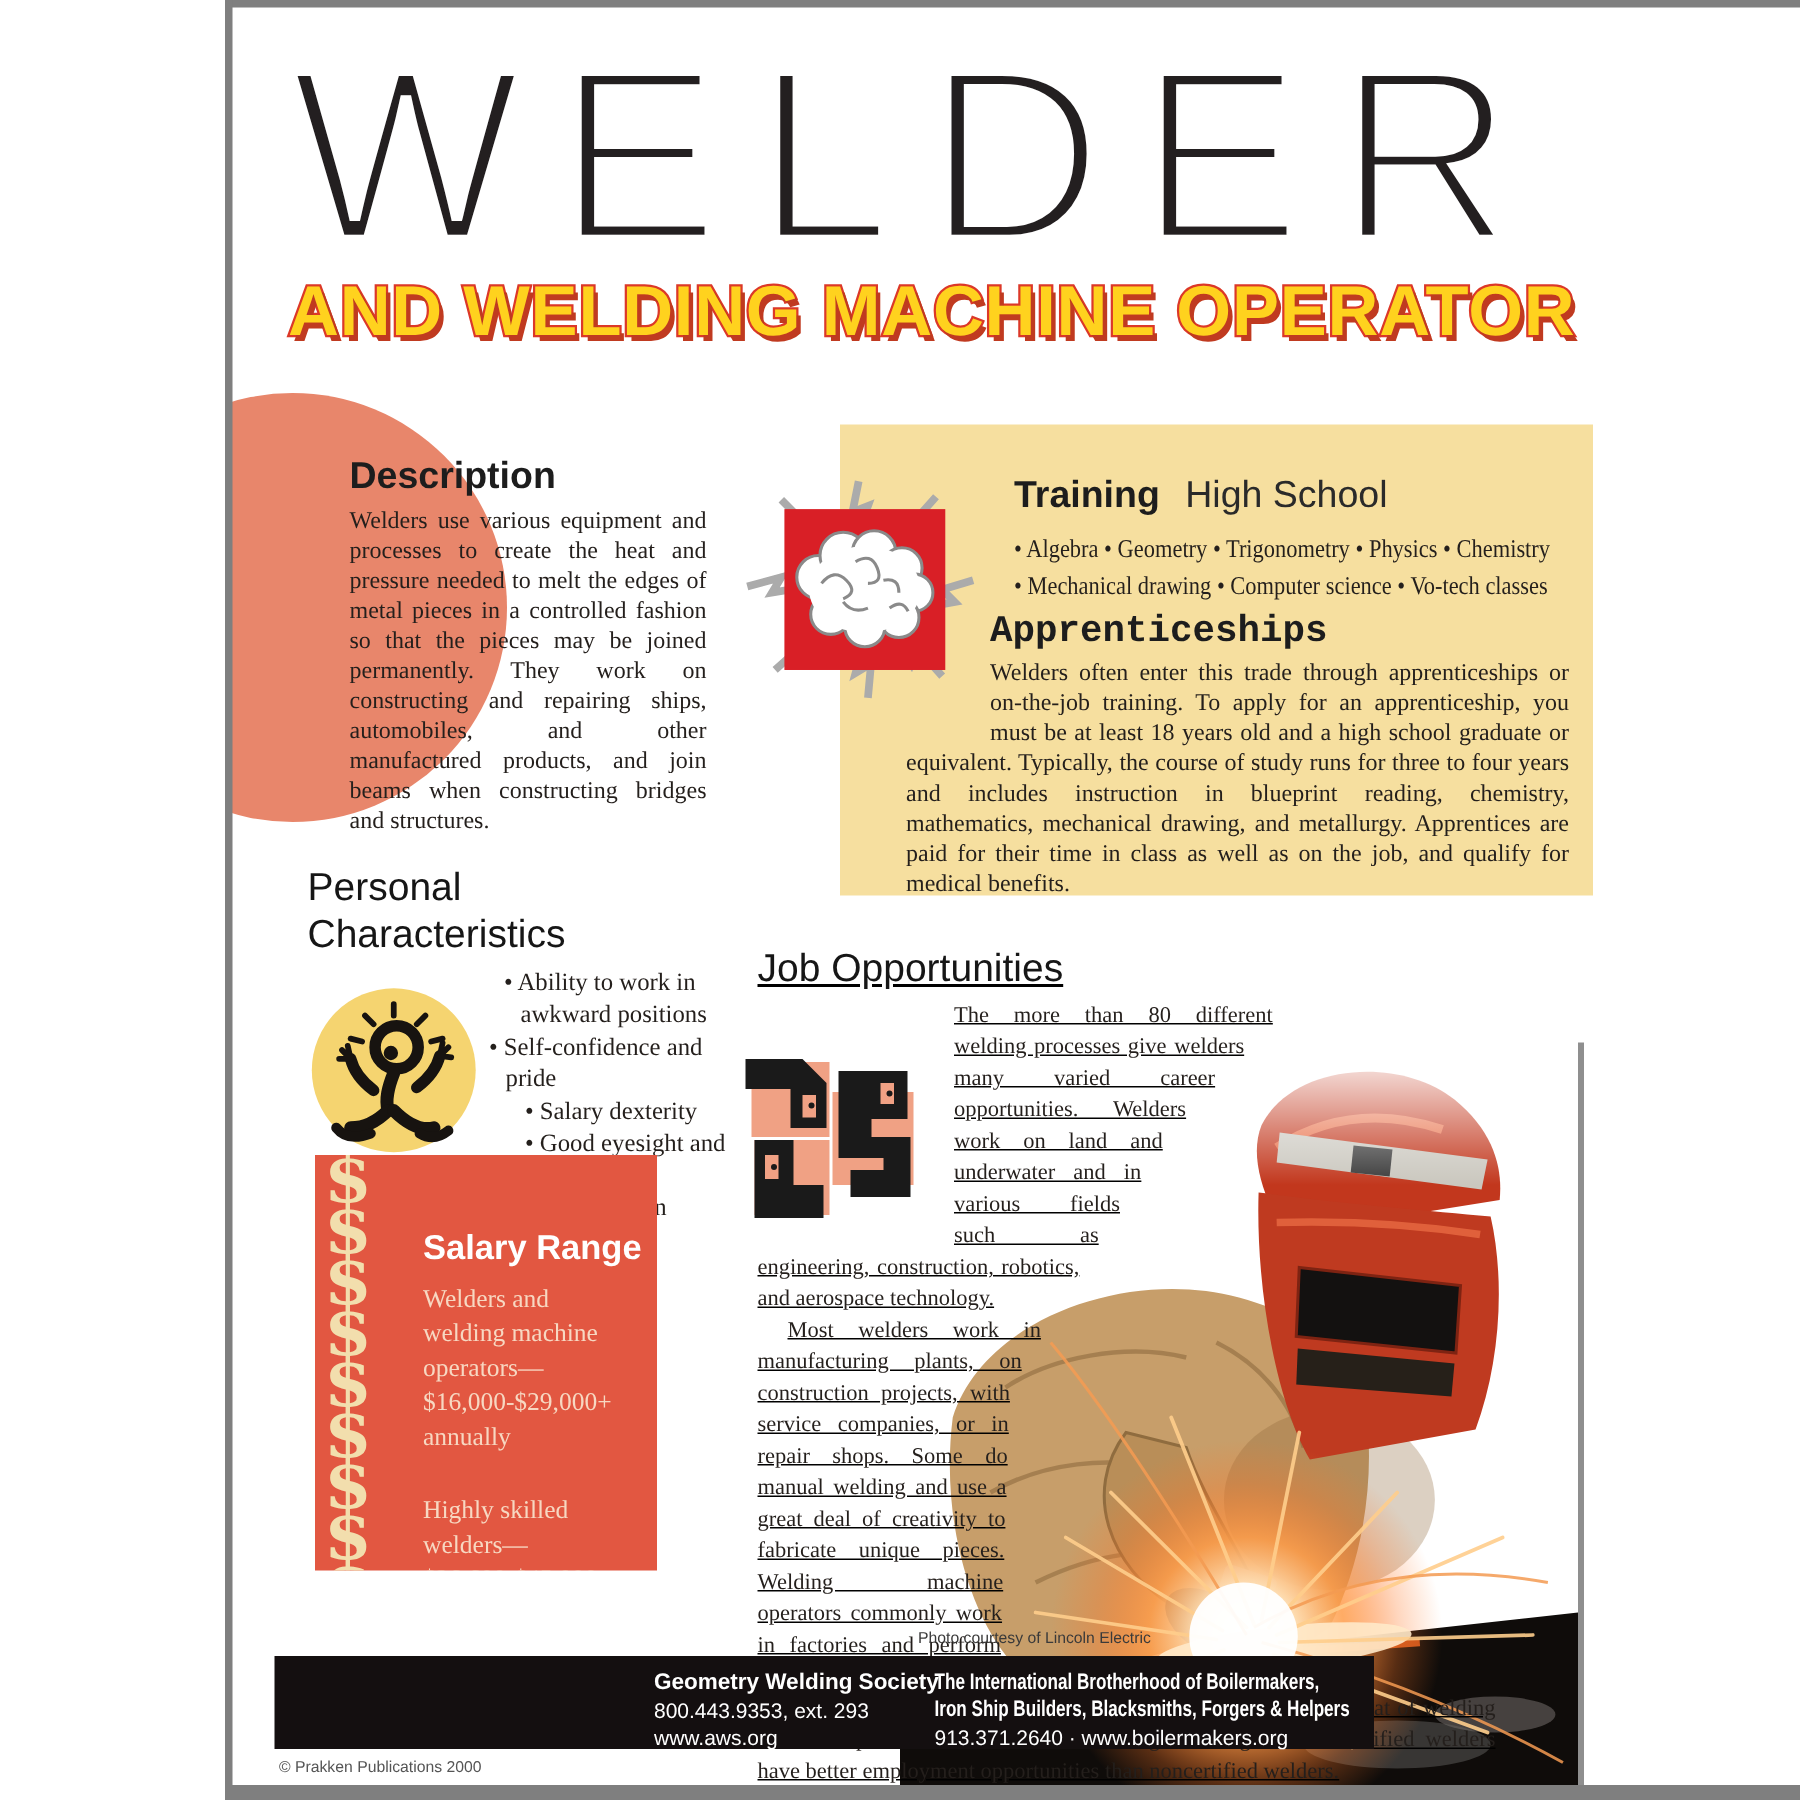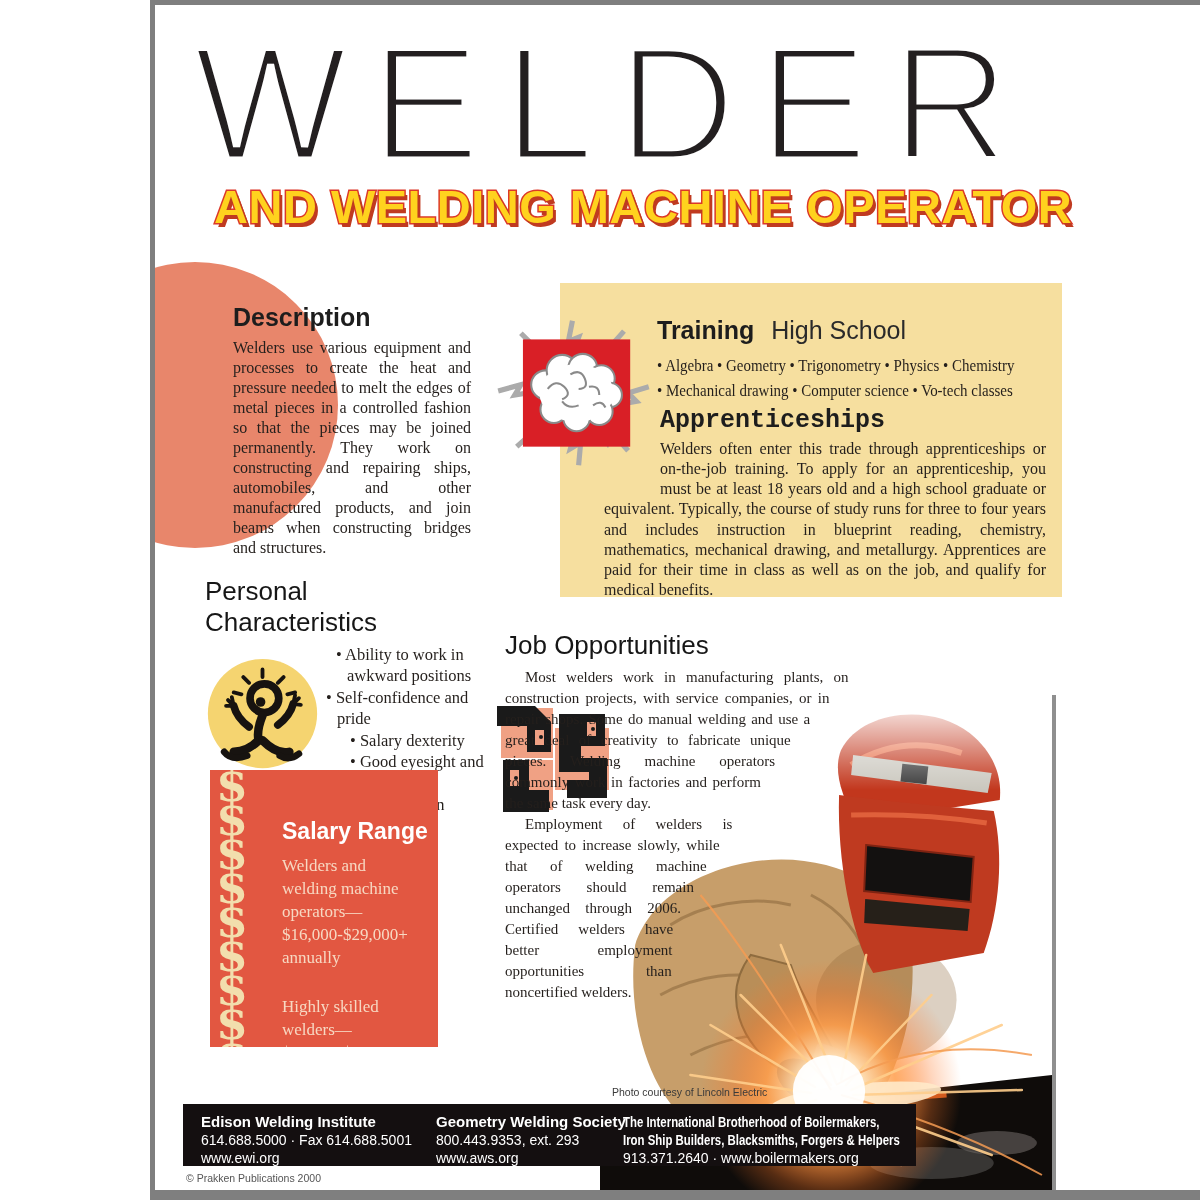--- a/index.html
+++ b/index.html
@@ -8,21 +8,21 @@
   
   .frame{position:absolute;background:#7f7f7f;z-index:40;}
   #frame-top{left:150px;top:0;width:1050px;height:5px;}
   #frame-left{left:150px;top:0;width:5px;height:1200px;}
   #frame-bottom{left:150px;top:1190px;width:1050px;height:10px;}
 
   
   #title{position:absolute;left:193px;top:22px;font-size:164px;line-height:1;font-weight:400;
          color:#231f20;letter-spacing:23px;white-space:nowrap;z-index:5;
          -webkit-text-stroke:7px #ffffff;}
-  #subtitle{position:absolute;left:214px;top:183px;font-size:47px;font-weight:700;line-height:1;
+  #subtitle{position:absolute;left:192px;top:183px;font-size:47px;font-weight:700;line-height:1;
          color:#ffd21e;letter-spacing:0.5px;white-space:nowrap;z-index:5;
          -webkit-text-stroke:3px #dc3828;paint-order:stroke fill;
          text-shadow:3px 4px 0 #c03a20;}
 
   
   #salmon-circle{position:absolute;left:52px;top:262px;width:286px;height:286px;border-radius:50%;
          background:#e8866b;z-index:1;clip-path:inset(0 0 0 98px);}
 
   
   #description{position:absolute;left:233px;top:303px;width:238px;z-index:6;}
@@ -30,21 +30,21 @@
   .serif-p{font-family:"Liberation Serif",serif;font-size:16px;line-height:1.25;color:#241f1c;
          text-align:justify;margin:0;}
 
   
   #yellow-panel{position:absolute;left:560px;top:283px;width:502px;height:314px;background:#f6df9f;z-index:2;}
 
   
   #brain-wrap{position:absolute;left:492px;top:312px;width:165px;height:160px;z-index:6;}
 
   
-  #training{position:absolute;left:657px;top:316px;width:400px;z-index:6;}
+  #training{position:absolute;left:676px;top:316px;width:400px;z-index:6;}
   #training h3{margin:0 0 8px 0;font-size:25px;}
   #training .t-bold{font-weight:700;color:#1d1d1d;}
   #training .t-normal{font-weight:400;color:#2a2a2a;margin-left:10px;}
   .subj{font-family:"Liberation Serif",serif;font-size:17px;line-height:25px;color:#241f1c;
         display:inline-block;transform:scaleX(.88);transform-origin:left;white-space:nowrap;}
 
   
   #apprenticeships{position:absolute;left:604px;top:406px;width:442px;z-index:6;}
   #apprenticeships .bold-h{padding-left:56px;margin-bottom:4px;font-family:Liberation Mono, monospace;}
   .appr-body{font-family:"Liberation Serif",serif;font-size:16px;line-height:1.26;color:#241f1c;
@@ -65,21 +65,21 @@
   #salary{position:absolute;left:210px;top:770px;width:228px;height:277px;background:#e25741;z-index:6;overflow:hidden;}
   #dollar-col{position:absolute;left:6px;top:-2px;font-family:"DejaVu Serif",serif;font-weight:700;
         font-size:46px;line-height:34px;color:#f2dead;white-space:pre-line;}
   #salary-content{position:absolute;left:72px;top:36px;width:150px;}
   #salary-content h3{margin:12px 0 10px 0;font-size:23px;font-weight:700;color:#ffffff;}
   .salary-entry{font-family:"Liberation Serif",serif;font-size:17px;line-height:1.35;color:#f7d8c2;
         white-space:pre-line;margin:0;}
   #salary-entry2{margin-top:26px;}
 
   
-  #jobs{position:absolute;left:505px;top:630px;width:492px;z-index:6;}
+  #jobs{position:absolute;left:505px;top:630px;width:492px;z-index:6;text-decoration:underline;}
   #jobs .light-h{margin-bottom:6px;}
   .photo-spacer{float:right;width:330px;height:430px;margin-top:56px;
         shape-outside:polygon(58% 0,100% 0,100% 100%,0 100%,2% 62%,20% 42%,36% 26%,55% 12%);}
   .jobs-p{font-family:"Liberation Serif",serif;font-size:15px;line-height:1.4;color:#241f1c;
         text-align:justify;margin:0;}
   .jobs-p1::before{content:"";float:left;width:123px;height:118px;margin:28px 8px 4px 0;}
   .jobs-indent{text-indent:20px;}
 
   #buildings-wrap{position:absolute;left:483px;top:700px;width:132px;height:116px;z-index:6;}
 
@@ -235,20 +235,21 @@
       <polygon points="20,60 46,60 46,90 66,90 66,112 20,112" fill="#1a1a1a"></polygon>
       <rect x="27" y="70" width="9" height="16" fill="#f0a184"></rect>
       <circle cx="33" cy="78" r="2" fill="#1a1a1a"></circle>
       <rect x="96" y="100" width="9" height="12" fill="#f0a184" opacity="0"></rect>
     </svg>
   </div>
 
   <div id="jobs">
     <div class="photo-spacer"></div>
     <h2 class="light-h">Job Opportunities</h2>
+    <p class="jobs-p jobs-p1">The more than 80 different welding processes give welders many varied career opportunities. Welders work on land and underwater and in various fields such as engineering, construction, robotics, and aerospace technology.</p>
     <p class="jobs-p jobs-indent">Most welders work in manufacturing plants, on construction projects, with service companies, or in repair shops. Some do manual welding and use a great deal of creativity to fabricate unique pieces. Welding machine operators commonly work in factories and perform the same task every day.</p>
     <p class="jobs-p jobs-indent">Employment of welders is expected to increase slowly, while that of welding machine operators should remain unchanged through 2006. Certified welders have better employment opportunities than noncertified welders.</p>
   </div>
 
   <div id="photo">
     <svg viewBox="0 0 450 498" width="100%" height="100%" preserveAspectRatio="none">
       <defs>
         <radialGradient id="burst" cx="50%" cy="50%" r="50%">
           <stop offset="0%" stop-color="#ffffff"></stop>
           <stop offset="22%" stop-color="#ffe9c4"></stop>
@@ -307,25 +308,20 @@
         <path d="M230,395 Q150,260 100,200"></path>
         <path d="M240,400 Q350,430 440,480"></path>
       </g>
       <circle cx="228" cy="396" r="36" fill="#ffffff" opacity=".95"></circle>
       <rect x="0" y="0" width="450" height="95" fill="url(#fadeV)"></rect>
     </svg>
   </div>
   <div id="photo-caption">Photo courtesy of Lincoln Electric</div>
 
   <div id="footer-bar">
-    <div class="org" id="org1">
-      <div class="org-name">Edison Welding Institute</div>
-      <div class="org-line">614.688.5000 · Fax 614.688.5001</div>
-      <div class="org-line">www.ewi.org</div>
-    </div>
     <div class="org" id="org2">
       <div class="org-name">Geometry Welding Society</div>
       <div class="org-line">800.443.9353, ext. 293</div>
       <div class="org-line">www.aws.org</div>
     </div>
     <div class="org" id="org3">
       <div class="org-name">The International Brotherhood of Boilermakers,</div>
       <div class="org-name">Iron Ship Builders, Blacksmiths, Forgers &amp; Helpers</div>
       <div class="org-line">913.371.2640 · www.boilermakers.org</div>
     </div>

